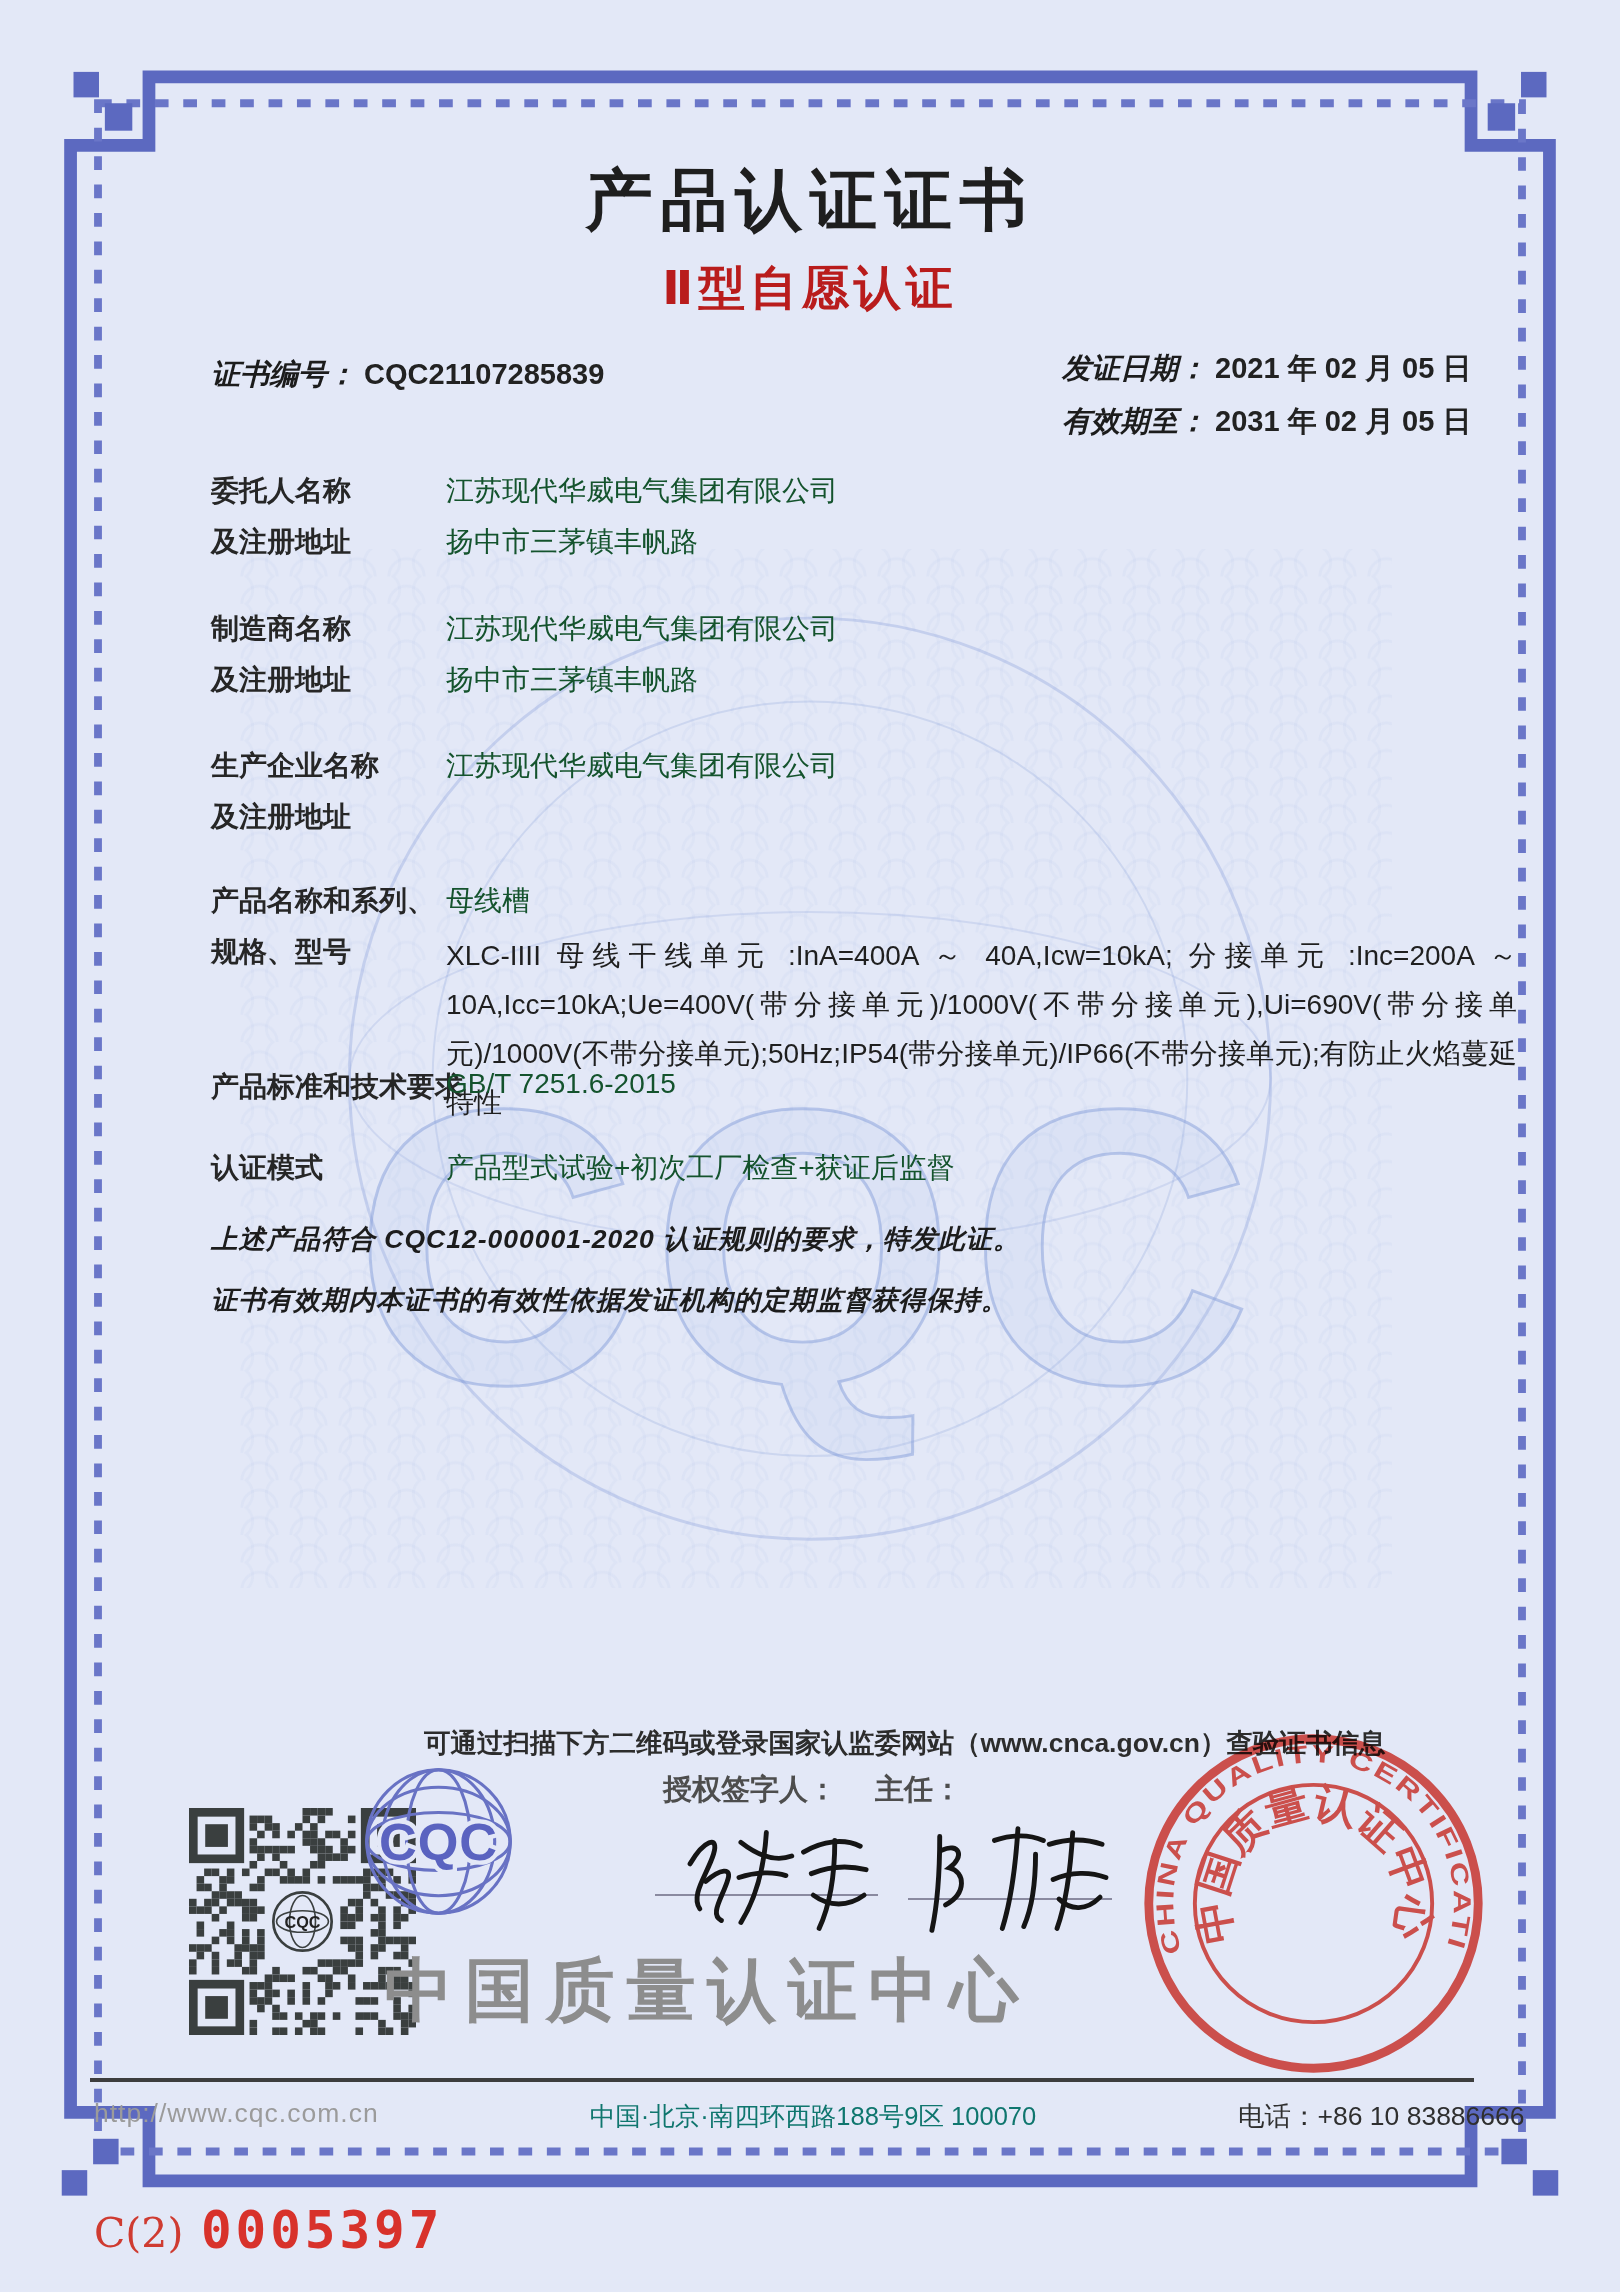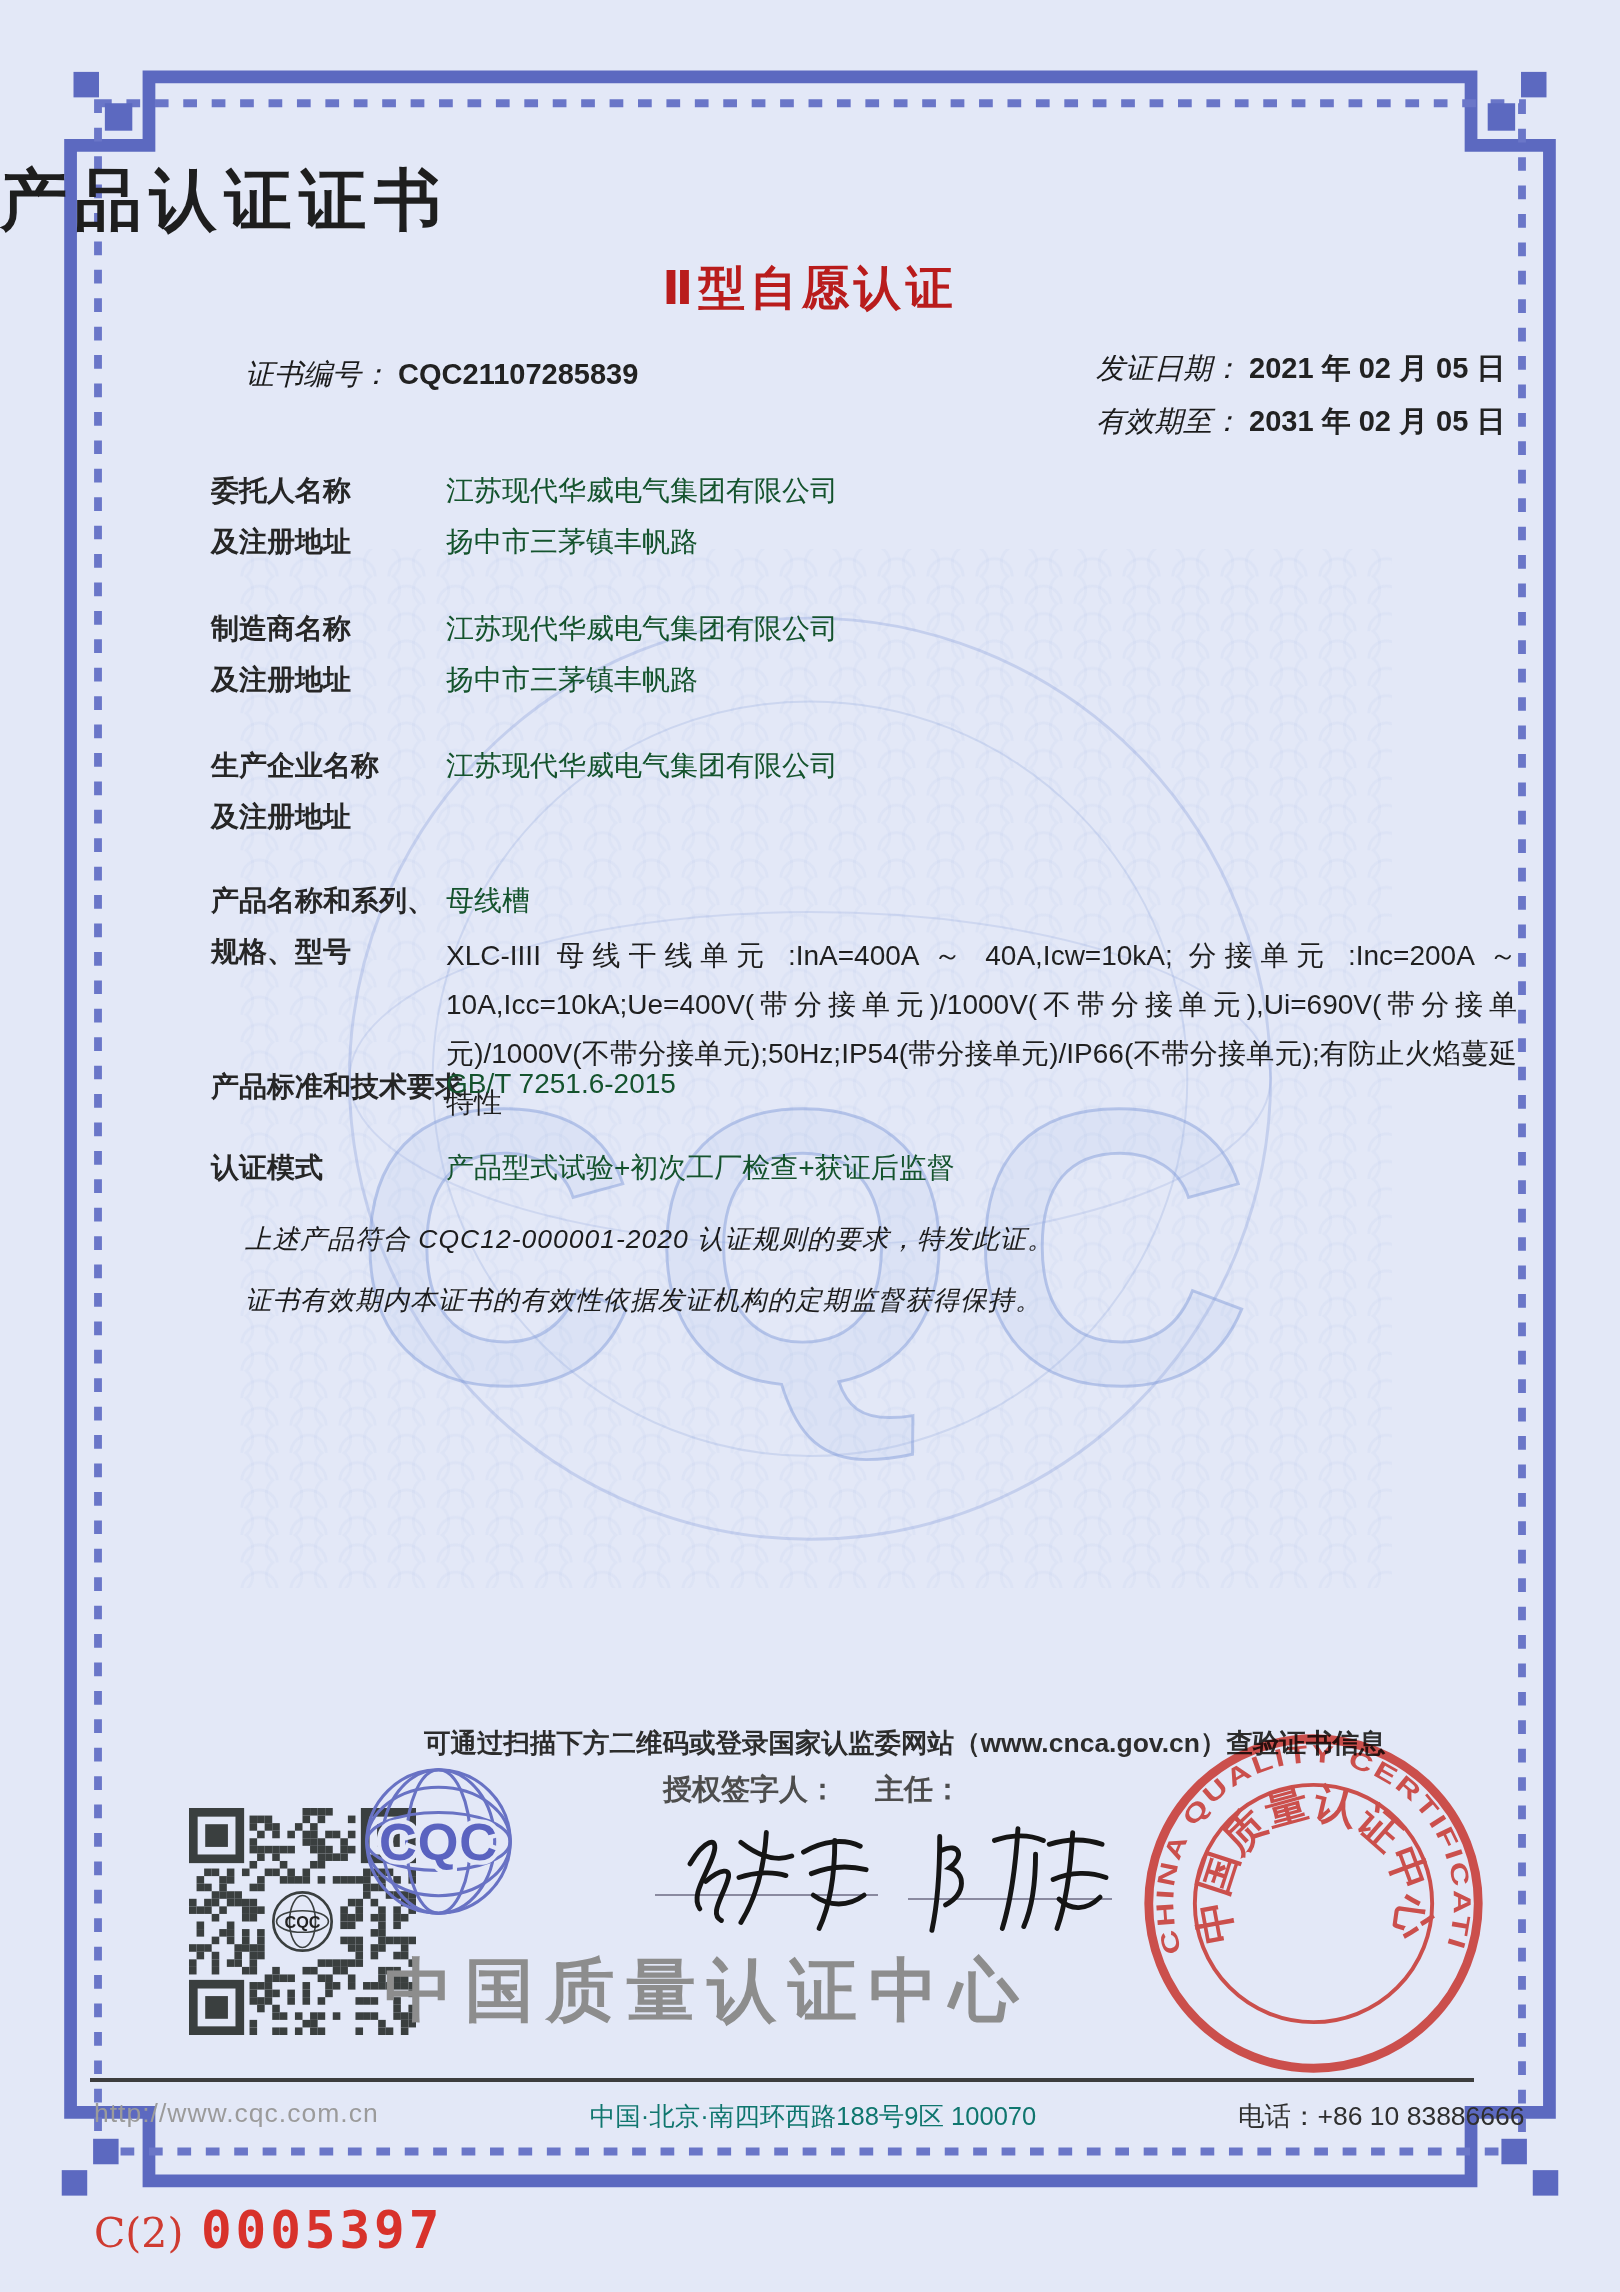--- a/index.html
+++ b/index.html
@@ -14,23 +14,23 @@
   .scallops{
     left:235px;top:549px;width:1157px;height:1039px;opacity:.55;
     background-image:
       radial-gradient(circle at 24.5px 27.4px, transparent 15.7px, rgba(110,140,210,.10) 16.7px, rgba(110,140,210,.10) 18.6px, transparent 19.6px),
       radial-gradient(circle at 0px 13.7px, transparent 15.7px, rgba(110,140,210,.09) 16.7px, rgba(110,140,210,.09) 18.6px, transparent 19.6px),
       radial-gradient(circle at 49px 13.7px, transparent 15.7px, rgba(110,140,210,.09) 16.7px, rgba(110,140,210,.09) 18.6px, transparent 19.6px);
     background-size:49px 27.4px;
   }
   .content{z-index:3;}
   
-  .title{left:0;top:155px;width:1620px;text-align:left;font-size:67px;font-weight:900;letter-spacing:7.8px;color:#1e1e1e;}
+  .title{left:0;top:155px;width:1620px;text-align:center;font-size:67px;font-weight:900;letter-spacing:7.8px;color:#1e1e1e;}
   .subtitle{left:0;top:257px;width:1620px;text-align:center;font-size:47px;font-weight:800;letter-spacing:4.9px;color:#b91c1c;}
-  .kai{font-style:italic;font-weight:400;color:#1c1c1c;margin-left:34px;}
+  .kai{font-style:italic;font-weight:700;color:#1c1c1c;}
   .meta-left{left:211px;top:355px;font-size:29px;}
   .meta-right1{left:1062px;top:349px;font-size:29px;}
   .meta-right2{left:1062px;top:402px;font-size:29px;}
   .meta-val{font-weight:600;font-style:normal;font-family:"Liberation Sans",sans-serif;}
   .flabel{left:211px;width:245px;font-size:28px;font-weight:800;color:#262626;}
   .fvalue{left:446px;width:1078px;font-size:28px;color:#14532d;}
   .r1a{top:472px;} .r1b{top:523px;}
   .r2a{top:610px;} .r2b{top:661px;}
   .r3a{top:747px;} .r3b{top:798px;}
   .r4a{top:882px;} .r4b{top:933px;}

